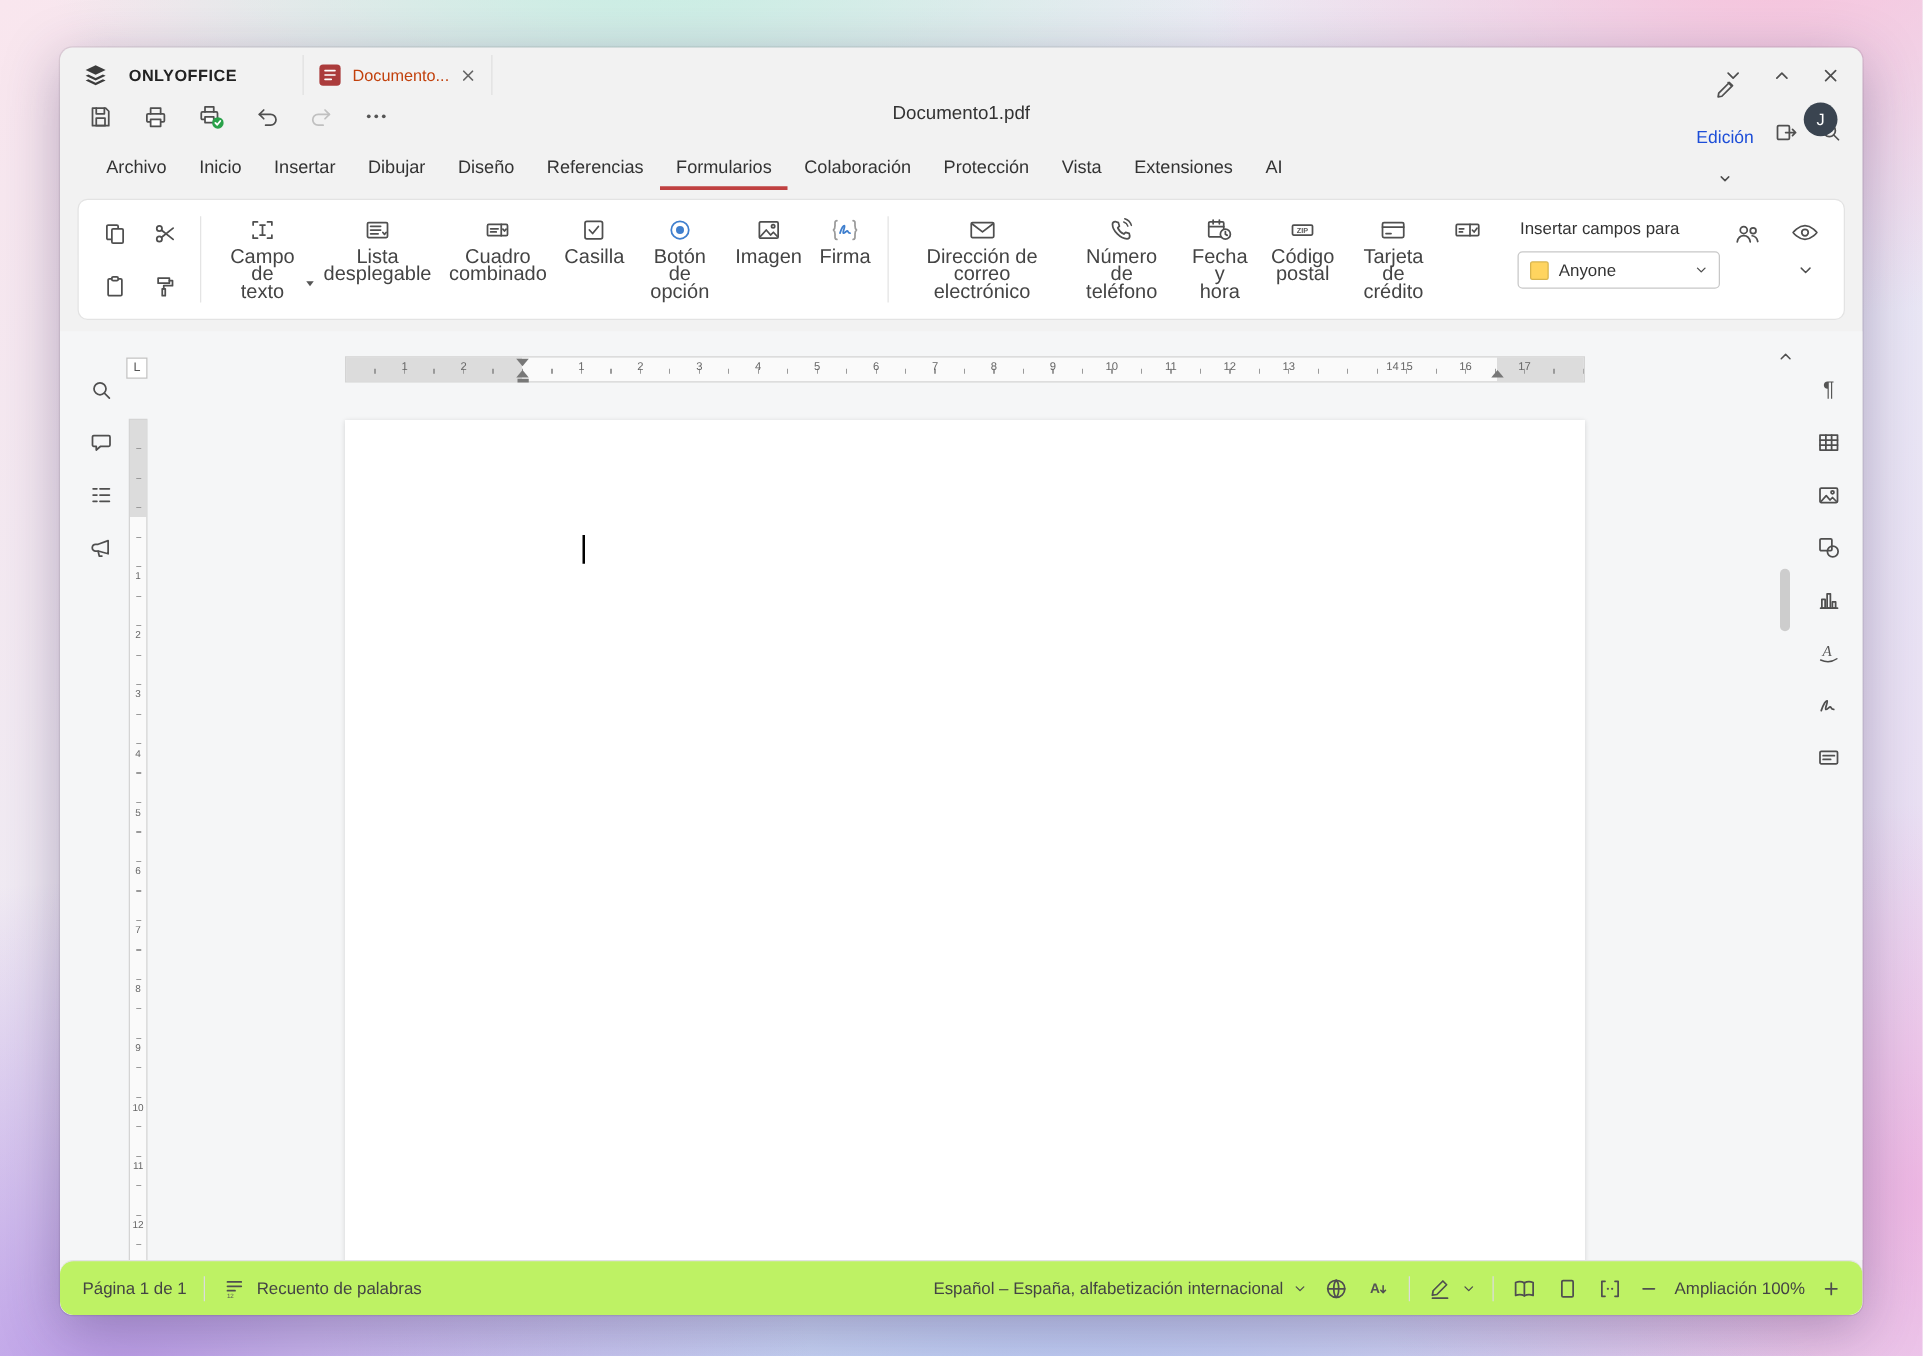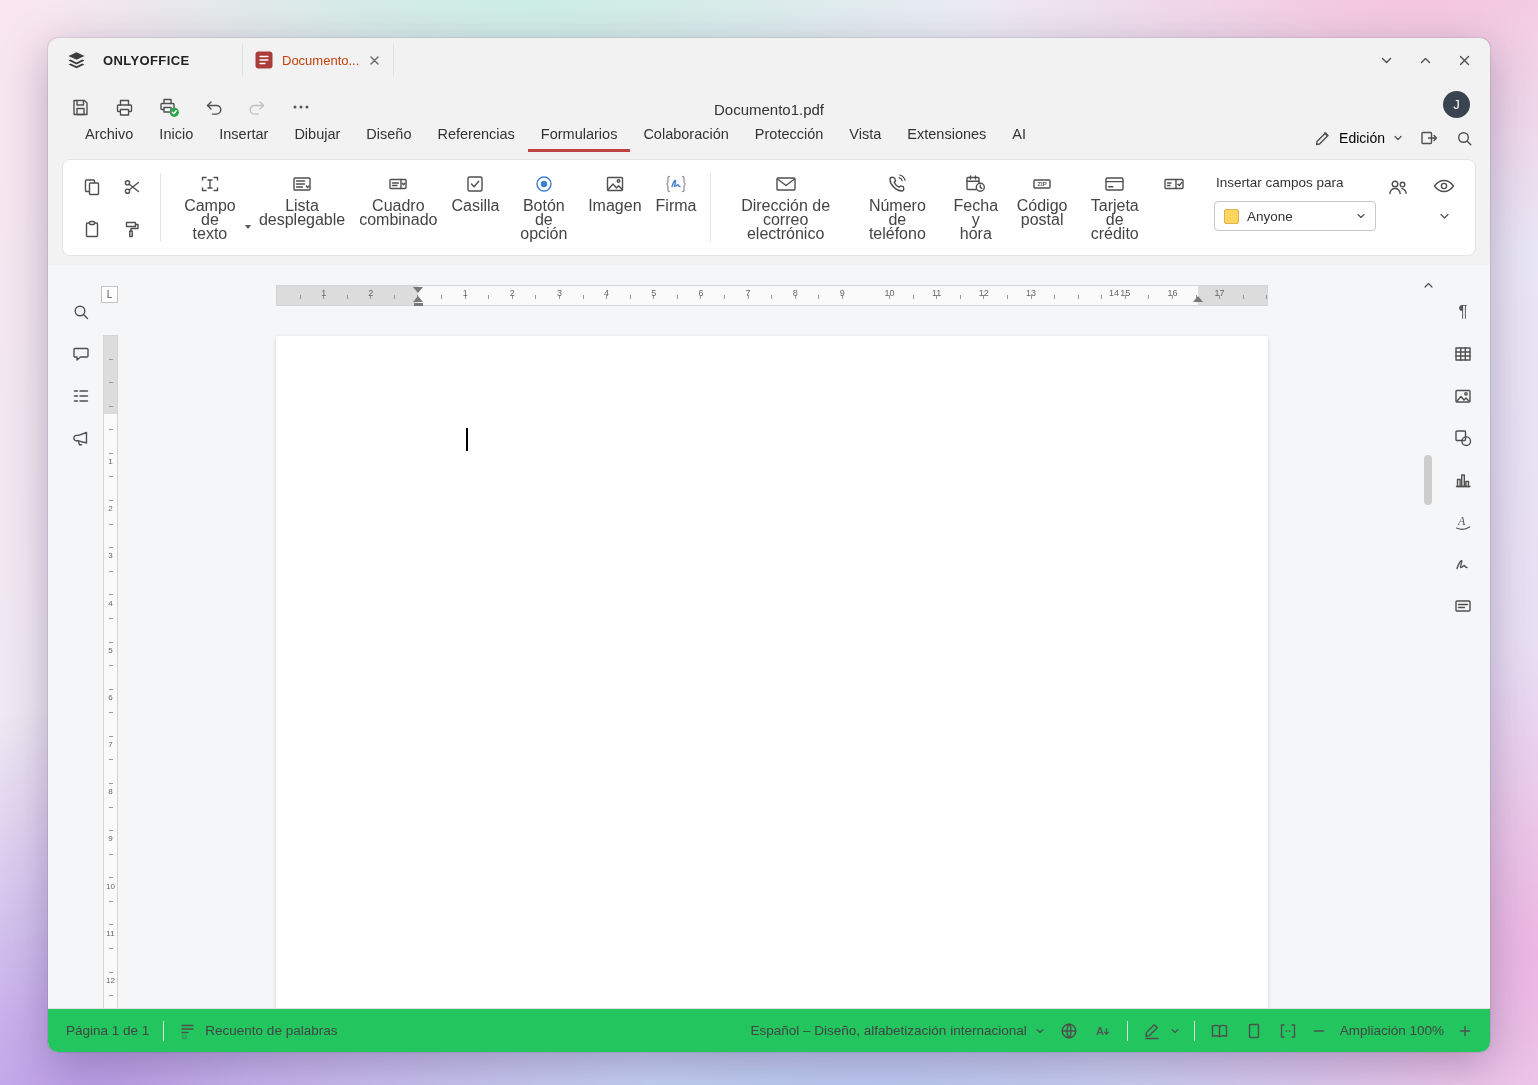--- a/index.html
+++ b/index.html
@@ -28,32 +28,32 @@
   .titlebar { height:44px; display:flex; align-items:center; flex:0 0 auto; }
   .brand { display:flex; align-items:center; gap:16px; margin-left:18px; width:152px; }
   .brand-text { font-size:13px; font-weight:bold; color:#222; letter-spacing:.4px; }
   .doc-tab { display:flex; align-items:center; gap:9px; height:32px; padding:0 12px;
              border-left:1px solid #e0e0e0; border-right:1px solid #e0e0e0; margin-left:24px; }
   .tab-title { font-size:13px; color:#c2410c; max-width:96px; white-space:nowrap; overflow:hidden; text-overflow:ellipsis; }
   .win-controls { margin-left:auto; margin-right:18px; display:flex; gap:24px; }
   .win-controls .ic { cursor:default; }
 
   
-  .docbar { height:36px; display:flex; align-items:flex-end; position:relative; flex:0 0 auto; }
+  .docbar { height:36px; display:flex; align-items:flex-start; position:relative; flex:0 0 auto; }
   .docbar .qicons { display:flex; align-items:center; gap:23px; margin-left:22px; }
   .doc-title { position:absolute; left:0; right:0; text-align:center; font-size:15px; color:#333; pointer-events:none; }
   .avatar { margin-left:auto; margin-right:20px; width:27px; height:27px; border-radius:50%;
             background:var(--avatar-bg,#3a4450); color:#fff; font-size:13px; display:flex; align-items:center; justify-content:center; z-index:2; }
 
   
   .tabbar { height:34px; display:flex; align-items:flex-end; padding:0 16px 0 24px; flex:0 0 auto; }
   .mtab { font-size:14.5px; color:#333; padding:0 13px; line-height:30px; border-bottom:3px solid transparent; cursor:default; white-space:nowrap; }
   .mtab.active { border-bottom-color:var(--accent-red,#c04141); }
   .tabbar-right { margin-left:auto; display:flex; align-items:center; gap:16px; padding-bottom:4px; }
-  .edit-mode { display:flex; align-items:center; gap:8px; font-size:14px; color:#000000; }
+  .edit-mode { display:flex; align-items:center; gap:21px; font-size:14px; color:#1d4ed8;flex-direction:column; }
 
   
   .ribbon-wrap { padding:7px 14px 9px; flex:0 0 auto; }
   .ribbon { background:#fff; border:1px solid #e3e3e3; border-radius:8px; height:97px;
             display:flex; align-items:stretch; padding:0 8px; }
   .clip { display:grid; grid-template-columns:26px 26px; grid-auto-rows:34px; gap:8px 14px;
           align-content:center; margin:0 8px; }
   .clip .ic { cursor:pointer; }
   .vdiv { width:1px; background:#e4e4e4; margin:13px 7px; }
   .fbtn { position:relative; display:flex; flex-direction:column; align-items:center;
@@ -105,22 +105,22 @@
           box-shadow:0 1px 4px rgba(0,0,0,.14); cursor:text; }
   .caret { position:absolute; left:190px; top:92px; width:1.5px; height:23px; background:#000; animation:blink 1.1s step-end infinite; }
   @keyframes blink { 50% { opacity:0; } }
 
   .vscroll { position:absolute; left:1372px; top:12px; width:16px; height:744px; }
   .vscroll .arr { position:absolute; left:0; width:16px; height:16px; display:flex; align-items:center; justify-content:center; cursor:pointer; }
   .vscroll .arr.up { top:0; } .vscroll .arr.down { bottom:0; }
   .vscroll .thumb { position:absolute; left:4px; top:178px; width:8px; height:50px; background:#cdcdcd; border-radius:4px; cursor:grab; }
 
   
-  .statusbar { height:44px; flex:0 0 auto; background:#22c55e; border-top:1px solid #e2e2e2;
-               display:flex; align-items:center; padding:0 18px; font-size:13.5px; color:#444; gap:14px; }
+  .statusbar { height:44px; flex:0 0 auto; background:#bef264; border-top:1px solid #e2e2e2;
+               display:flex; align-items:center; padding:0 18px; font-size:13.5px; color:#444; gap:14px;border-radius:11px; }
   .sdiv { width:1px; height:20px; background:#dcdcdc; }
   .sb-item { display:flex; align-items:center; gap:8px; cursor:pointer; white-space:nowrap; }
   .spacer { flex:1; }
   .zoom-label { color:#444; }
 </style>
 </head>
 <body>
 
 <div class="window">
 
@@ -628,21 +628,21 @@
       <span class="ic">
         <svg width="19" height="19" viewBox="0 0 19 19">
             <path d="M4 4.5h11M4 8h11M4 11.5h6"></path>
             <text x="3.5" y="17.5" font-size="5" fill="#555" stroke="none" font-family="Liberation Sans, sans-serif">12</text>
           </svg>
       </span>
       <span>Recuento de palabras</span>
     </span>
     <span class="spacer"></span>
     <span class="sb-item">
-      <span>Español – Diseño, alfabetización internacional</span>
+      <span>Español – España, alfabetización internacional</span>
       <span class="ic">
         <svg width="10" height="10" viewBox="0 0 10 10">
             <path d="M2 3.5l3 3 3-3" stroke-width="1.1"></path>
           </svg>
       </span>
     </span>
     <span class="ic">
       <svg width="20" height="20" viewBox="0 0 20 20">
           <circle cx="10" cy="10" r="6.8"></circle>
           <path d="M3.2 10h13.6M10 3.2c2.6 2.2 2.6 11.4 0 13.6-2.6-2.2-2.6-11.4 0-13.6z"></path>

